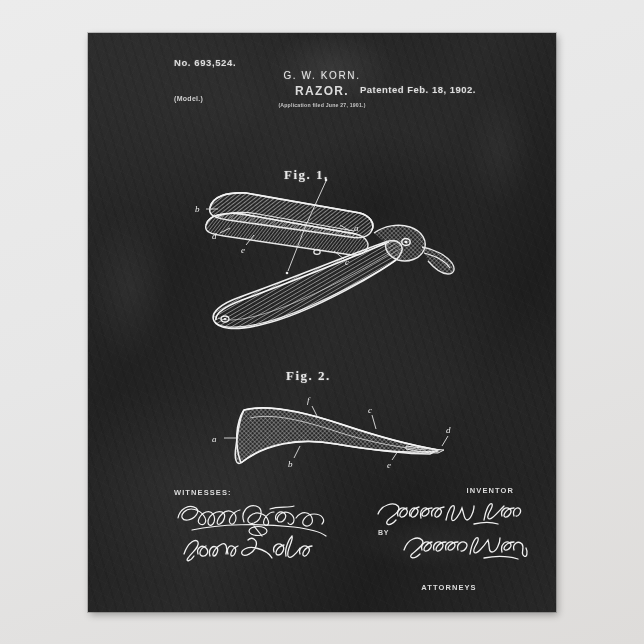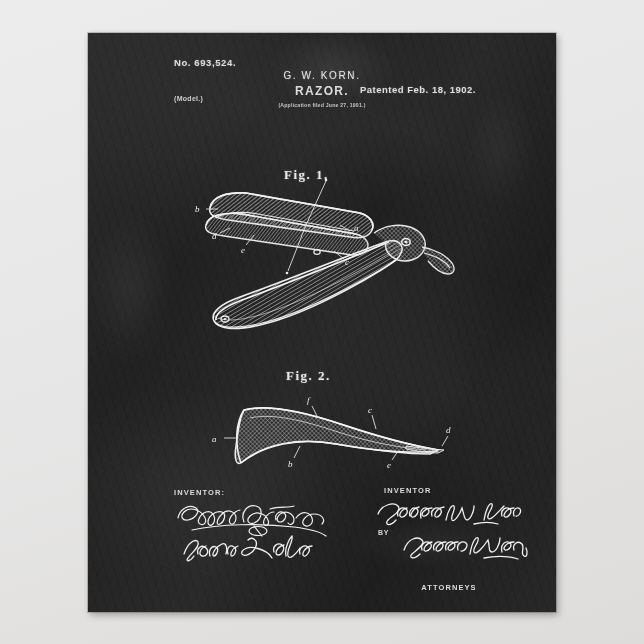--- a/index.html
+++ b/index.html
@@ -122,21 +122,21 @@
   
   #footer { position: absolute; left: 0; bottom: 26px; width: 100%; height: 104px; }
 
   .foot-cap {
     position: absolute;
     font-size: 7.5px; font-weight: bold; letter-spacing: 1.1px;
     color: #dcdcdc;
     white-space: nowrap;
   }
   #witness-cap { left: 86px; top: 6px; }
-  #inventor-cap { left: 296px; top: 4px; width: 130px; text-align: left; }
+  #inventor-cap { left: 296px; top: 4px; width: 130px; text-align: right; }
   #attorneys-cap { left: 296px; top: 77px; width: 130px; text-align: center; margin-top: 24px; }
   #by-cap {
     position: absolute; left: 290px; top: 47px;
     font-size: 7px; font-weight: bold; letter-spacing: .8px; color: #d4d4d4;
   }
   .sig-svg { position: absolute; }
   #sig-witness1 { left: 82px; top: 14px; }
   #sig-witness2 { left: 90px; top: 52px; }
   #sig-inventor { left: 286px; top: 16px; }
   #sig-attorney { left: 312px; top: 50px; }
@@ -292,21 +292,21 @@
             <text x="162" y="25">c</text>
             <text x="82" y="79">b</text>
             <text x="181" y="80">e</text>
             <text x="240" y="45">d</text>
           </g>
         </svg>
       </div>
 
       <div id="footer">
 
-        <div class="foot-cap" id="witness-cap">INVENTOR:</div>
+        <div class="foot-cap" id="witness-cap">WITNESSES:</div>
 
         <svg class="sig-svg" id="sig-witness1" width="170" height="42" aria-label="Gustave Dieterich">
           <g fill="none" stroke="#f0f0f0" stroke-width="1.2" stroke-linecap="round">
             <path d="M8,22 C10,12 20,8 26,12 C31,16 24,23 18,24 C12,25 10,20 14,16
                      C20,10 30,14 34,20 C38,26 34,30 30,28 C26,26 30,18 36,16
                      C42,14 46,20 44,26 C42,31 38,30 38,26 C38,20 46,14 52,16
                      C57,18 54,26 50,28 C46,30 46,24 52,18 C58,12 66,16 66,22
                      C66,27 62,30 60,27 C58,24 62,16 70,14"></path>
             <path d="M74,26 C70,16 78,8 86,10 C94,12 92,24 84,27 C78,29 76,24 80,20
                      C86,14 96,18 98,24 C100,29 96,31 94,28 C92,24 98,16 104,16"></path>

